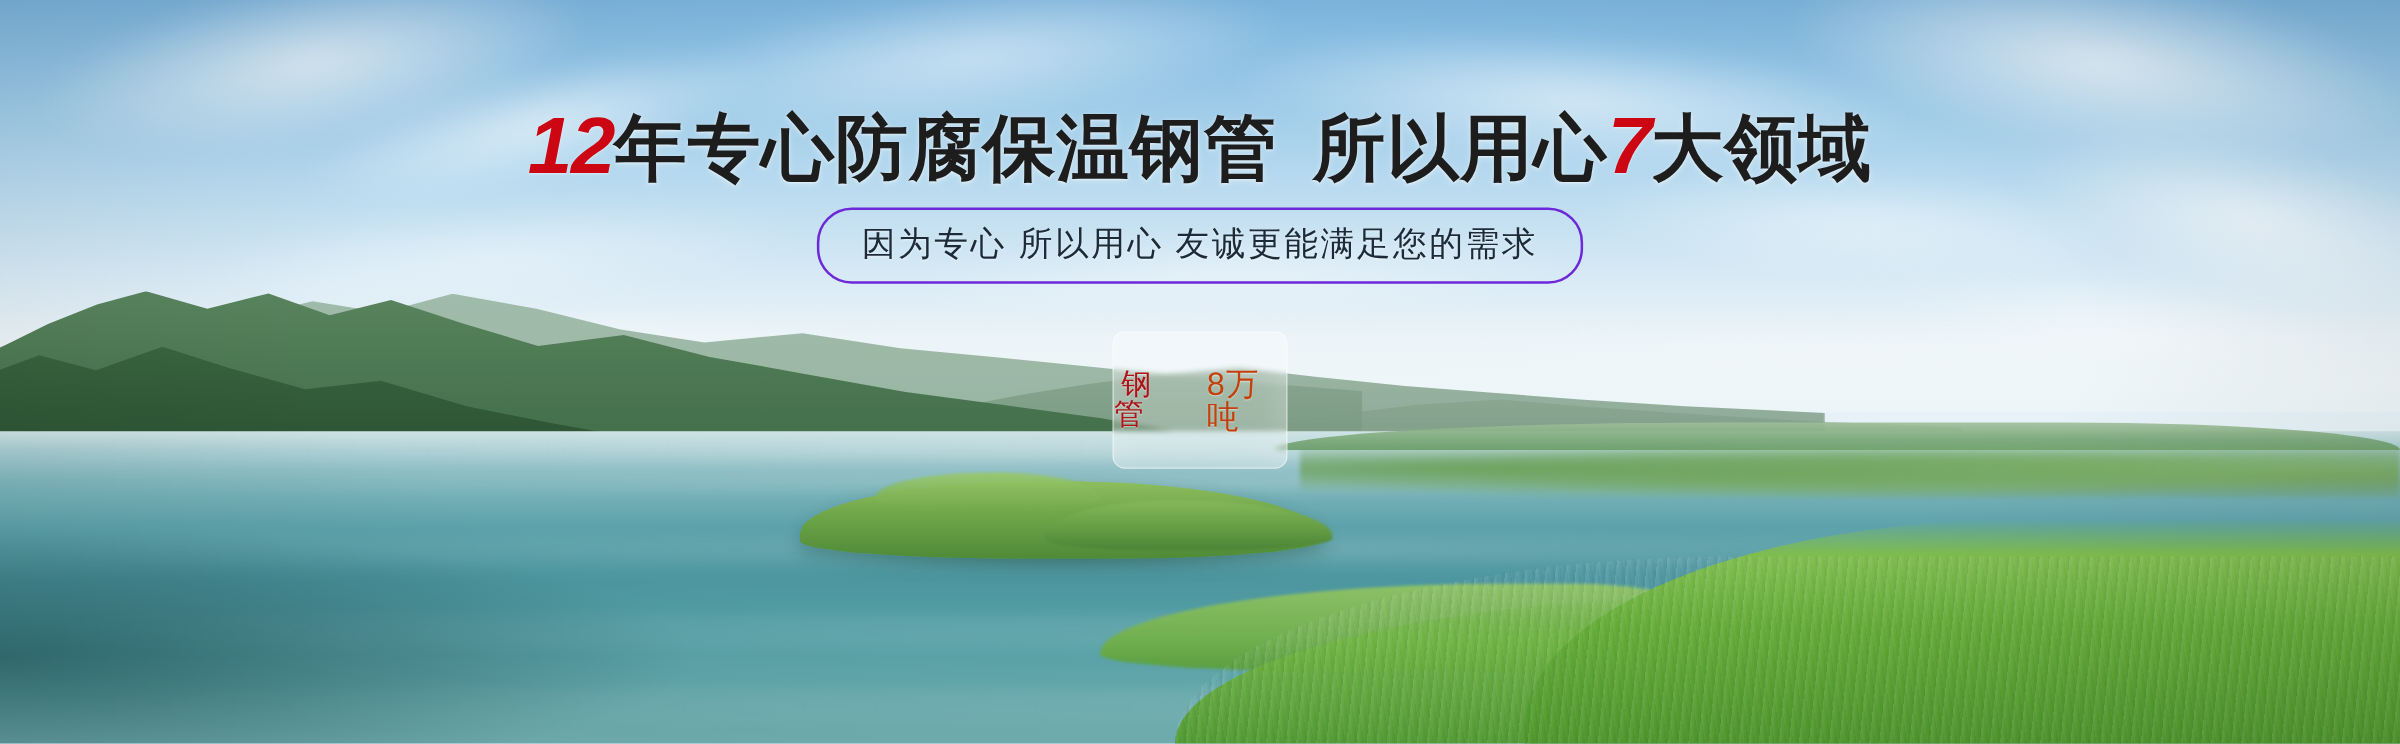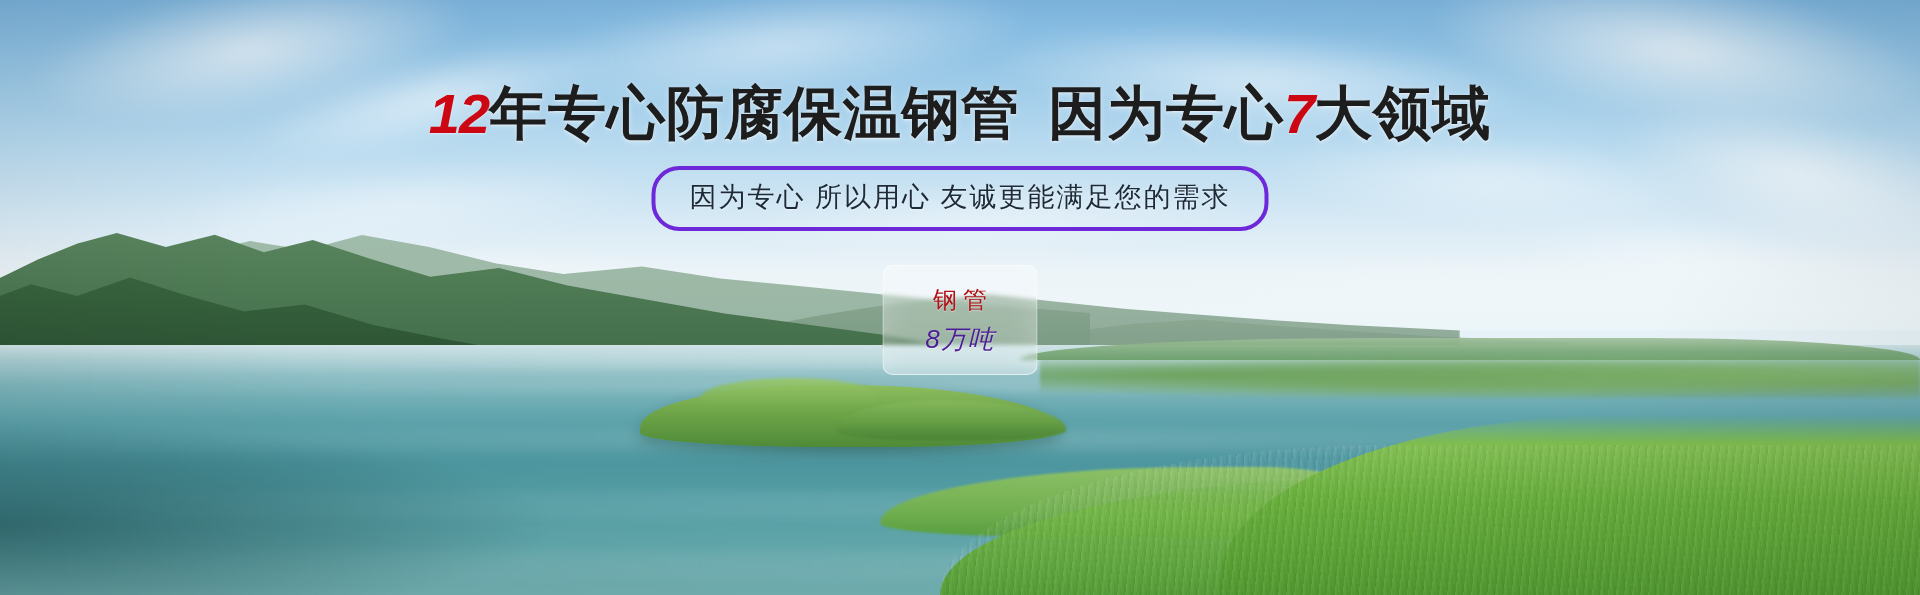--- a/index.html
+++ b/index.html
@@ -199,62 +199,61 @@
   .headline {
     position:absolute; left:0; right:0; top:84px;
     text-align:center; white-space:nowrap;
     font-size:58px; font-weight:bold; line-height:1;
     letter-spacing:1px;
     color:#1d1d1d;
     text-shadow:0 1px 2px rgba(255,255,255,.55), 0 2px 6px rgba(255,255,255,.35);
   }
   .headline .num {
     color:#cc0713;
-    font-size:56px;
+    font-size:64px;
     font-style:italic;
     letter-spacing:-1px;
     text-shadow:0 1px 2px rgba(255,255,255,.5);
   }
   .headline .gap { display:inline-block; width:28px; }
 
   .subtitle-pill {
     position:absolute; left:50%; transform:translateX(-50%); top:166px;
     padding:9px 34px 12px;
-    border:4px solid #6d28d9;
+    border:2px solid #6d28d9;
     border-radius:28px;
     font-size:27px; letter-spacing:2px; color:#1d2b38;
     white-space:nowrap;
     text-shadow:0 1px 2px rgba(255,255,255,.55);
   }
 
   .stats {
     position:absolute; left:50%; transform:translateX(-50%); top:265px;
     display:flex; gap:10px;
   }
   .stat-card {
-    width:155px; height:110px;
+    width:140px; height:110px;
     background:rgba(255,255,255,.26);
     border:1px solid rgba(255,255,255,.62);
     border-radius:10px;
     backdrop-filter:blur(2px);
-    display:flex; flex-direction:column;
+    display:flex; flex-direction:row;
     align-items:center; justify-content:center;
     gap:14px;
     box-shadow:inset 0 0 30px rgba(255,255,255,.22);
   }
   .stat-label {
     font-size:24px; color:#b01219; letter-spacing:6px;
     text-indent:6px; line-height:1;
     text-shadow:0 1px 1px rgba(255,255,255,.5);
   }
   .stat-value {
-    font-size:26px; color:#4c1d95; line-height:1;
+    font-size:26px; color:#c2410c; line-height:1;
     letter-spacing:1px;
     text-shadow:0 1px 1px rgba(255,255,255,.5);
-    font-style:italic;
   }
   .stat-value sup { font-size:15px; vertical-align:super; }
 </style>
 </head>
 <body>
 
 <div class="banner">
 
   <div class="bg">
     <div class="sky"></div>
@@ -300,21 +299,21 @@
     <div class="grass2"></div>
     <div class="grass"></div>
     <div class="grass-tex"></div>
 
     <div class="vignette"></div>
   </div>
 
   <div class="content">
 
     <div class="headline">
-      <span class="num">12</span><span>年专心防腐保温钢管</span><span class="gap"></span><span>因为专心</span><span class="num">7</span><span>大领域</span>
+      <span class="num">12</span><span>年专心防腐保温钢管</span><span class="gap"></span><span>所以用心</span><span class="num">7</span><span>大领域</span>
     </div>
 
     <div class="subtitle-pill">因为专心 所以用心  友诚更能满足您的需求</div>
 
     <div class="stats">
 
       <div class="stat-card">
         <div class="stat-label">钢管</div>
         <div class="stat-value"><span>8万吨</span></div>
       </div>

